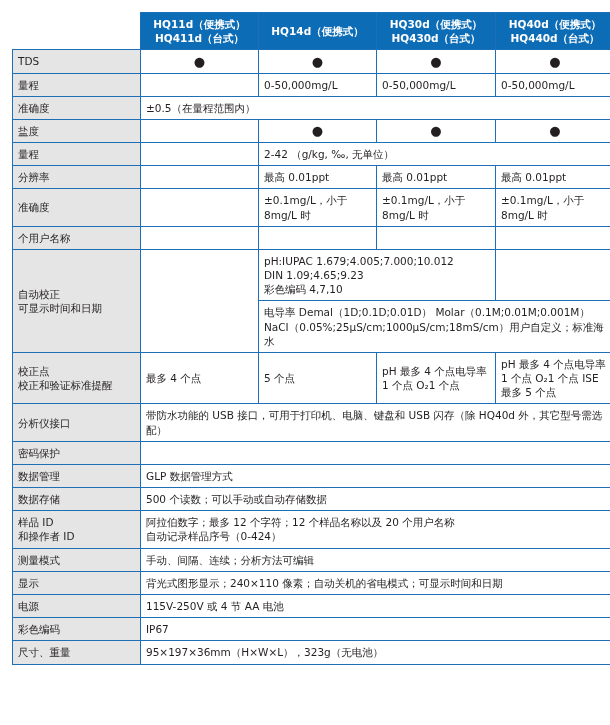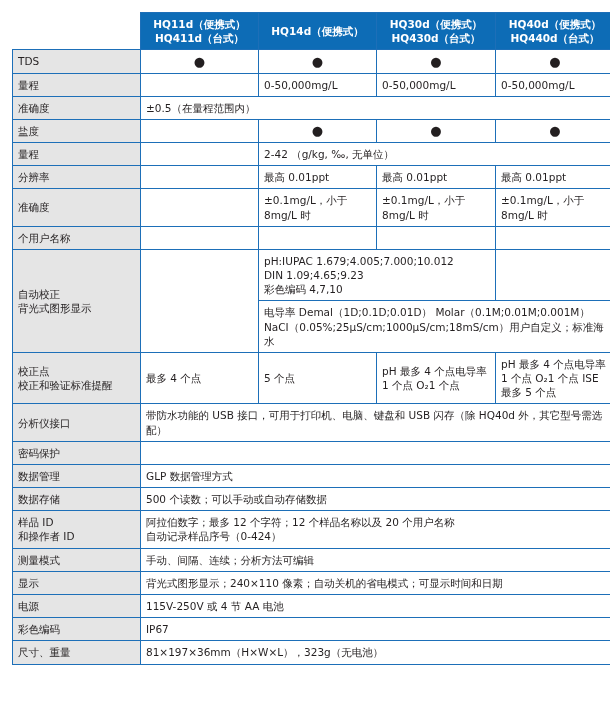--- a/index.html
+++ b/index.html
@@ -208,21 +208,21 @@
         <td class="center">
           <div></div>
         </td>
         <td class="center">
           <div></div>
         </td>
       </tr>
       <tr>
         <td class="rowlabel" rowspan="2">
           <div>自动校正</div>
-          <div>背光式图形显示</div>
+          <div>可显示时间和日期</div>
         </td>
         <td class="center" rowspan="2"></td>
         <td colspan="2" class="">
           <div>pH:IUPAC 1.679;4.005;7.000;10.012</div>
           <div>DIN 1.09;4.65;9.23</div>
           <div>彩色编码 4,7,10</div>
         </td>
       </tr>
       <tr>
         <td colspan="3" class="">
@@ -320,17 +320,17 @@
         </td>
         <td colspan="4" class="">
           <div>IP67</div>
         </td>
       </tr>
       <tr>
         <td class="rowlabel">
           <div>尺寸、重量</div>
         </td>
         <td colspan="4" class="">
-          <div>81×197×36mm（H×W×L），323g（无电池）</div>
+          <div>95×197×36mm（H×W×L），323g（无电池）</div>
         </td>
       </tr>
     </tbody>
 </table>
 
 </body></html>

